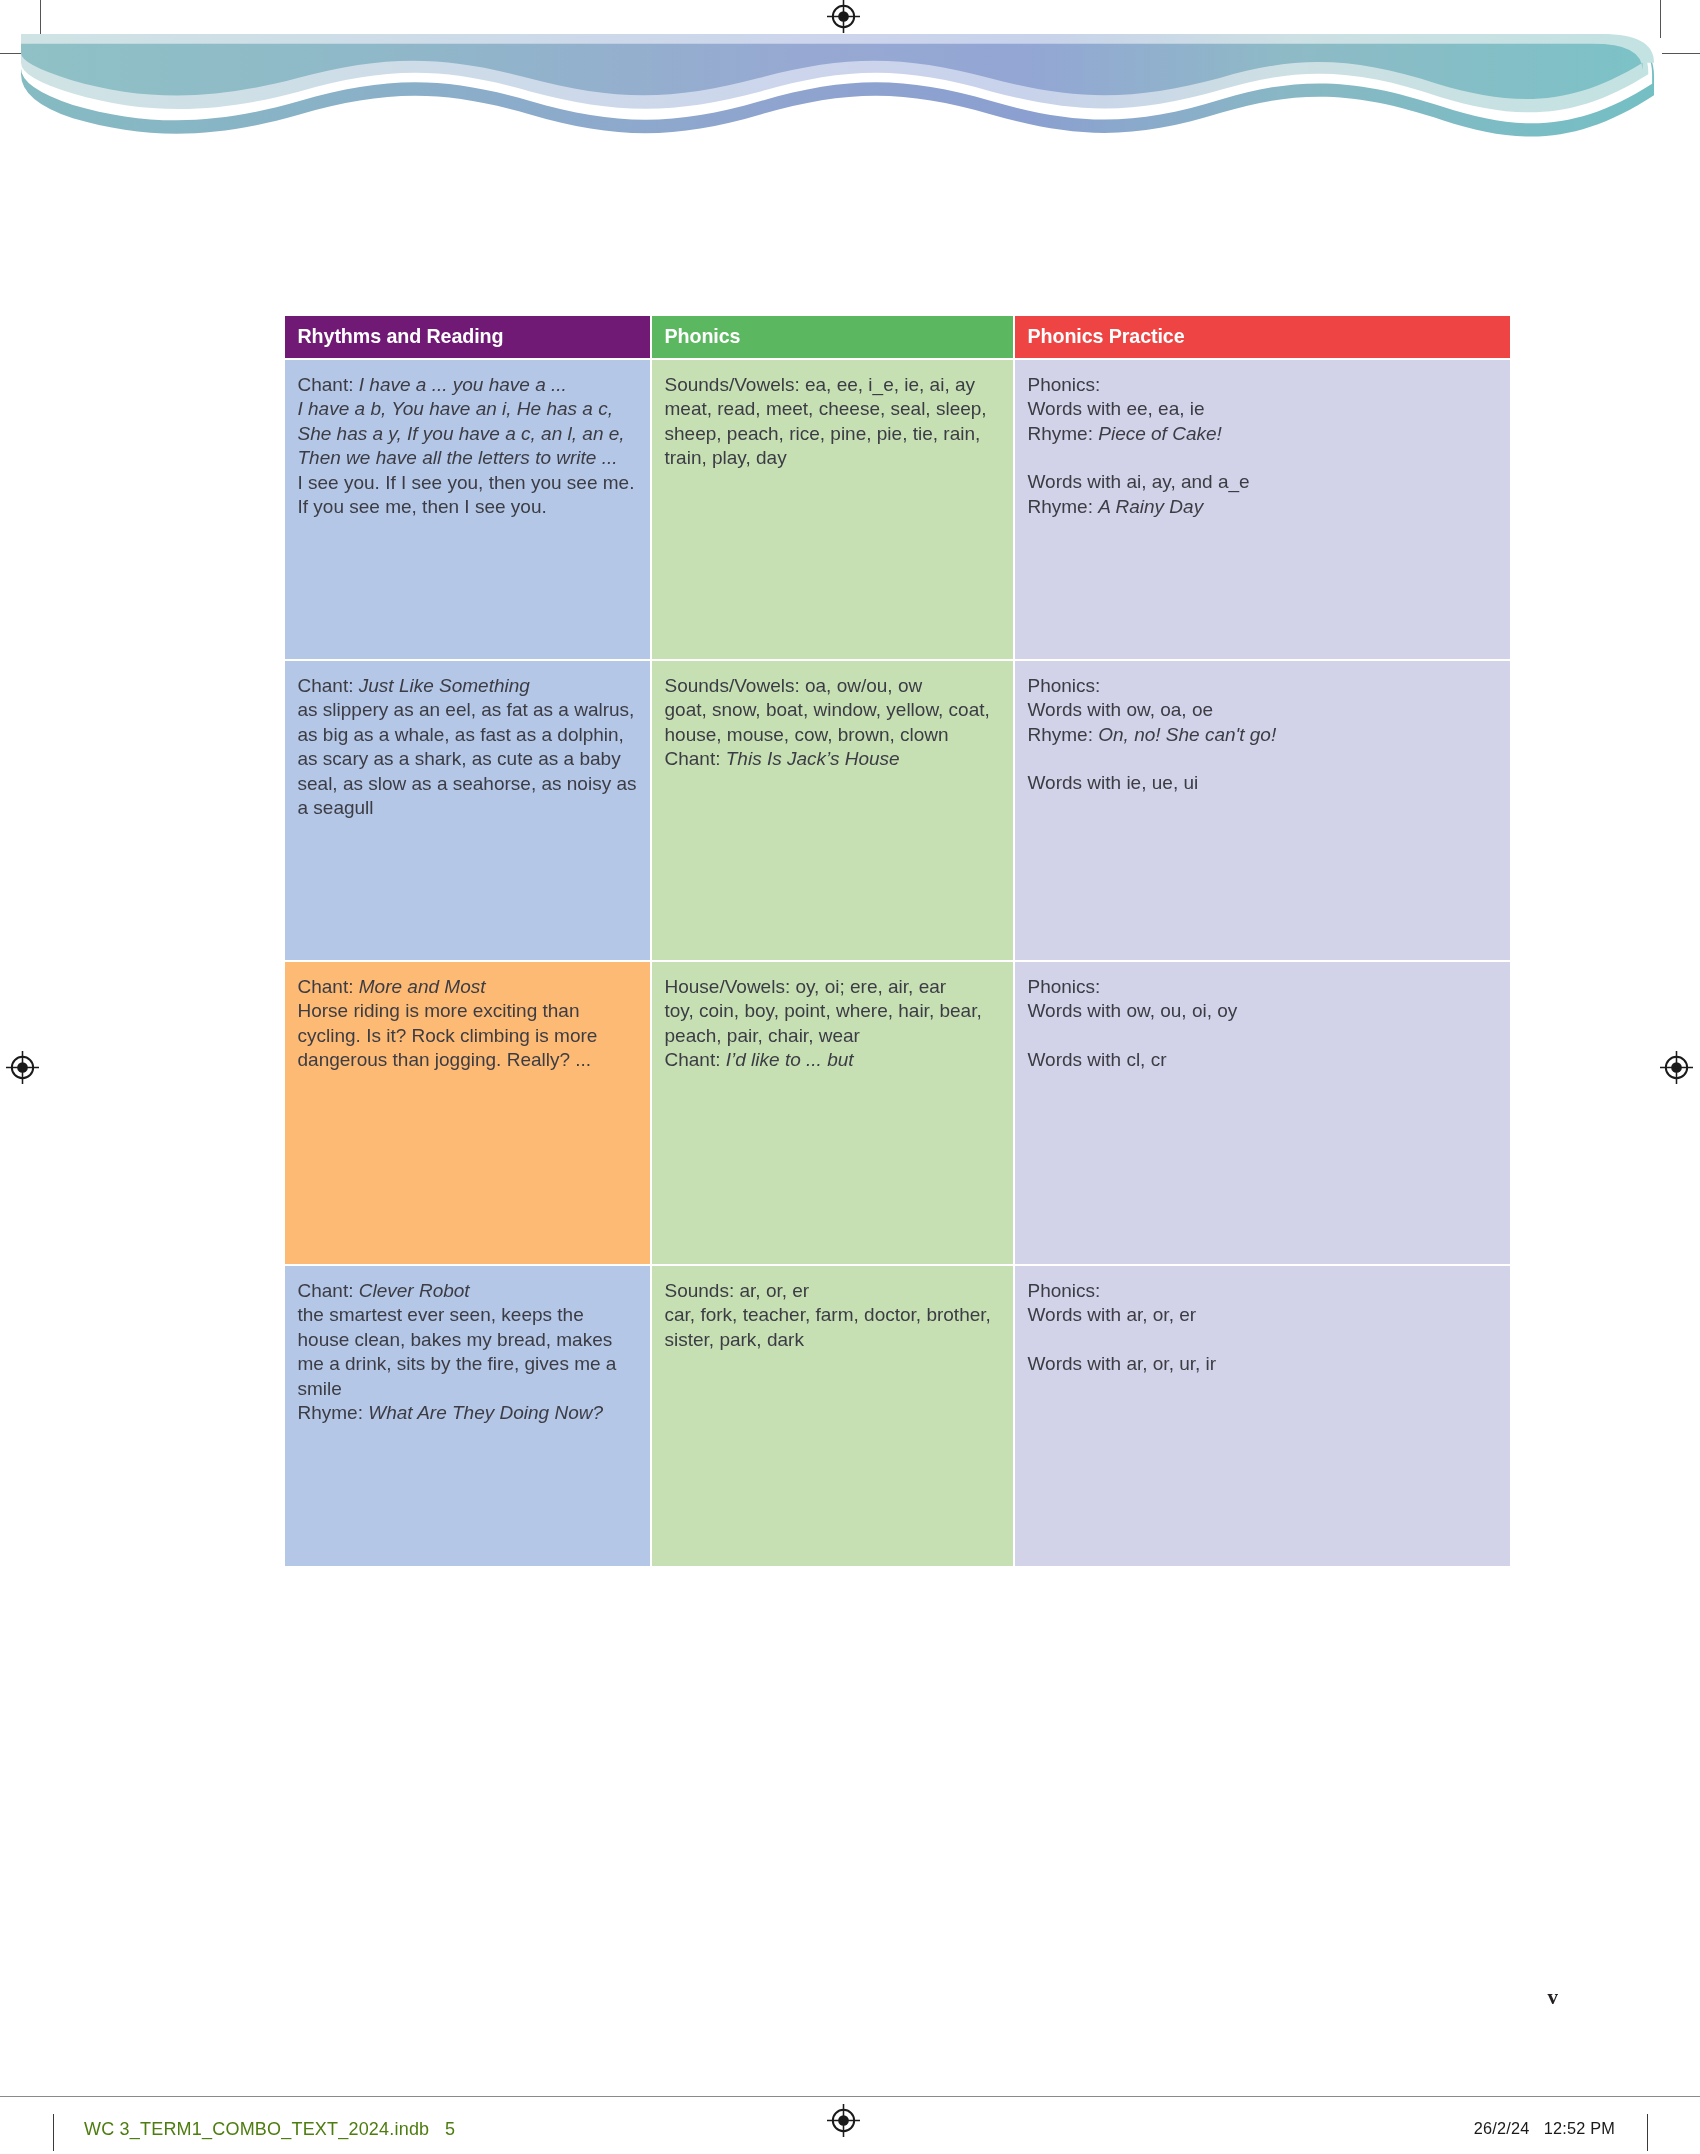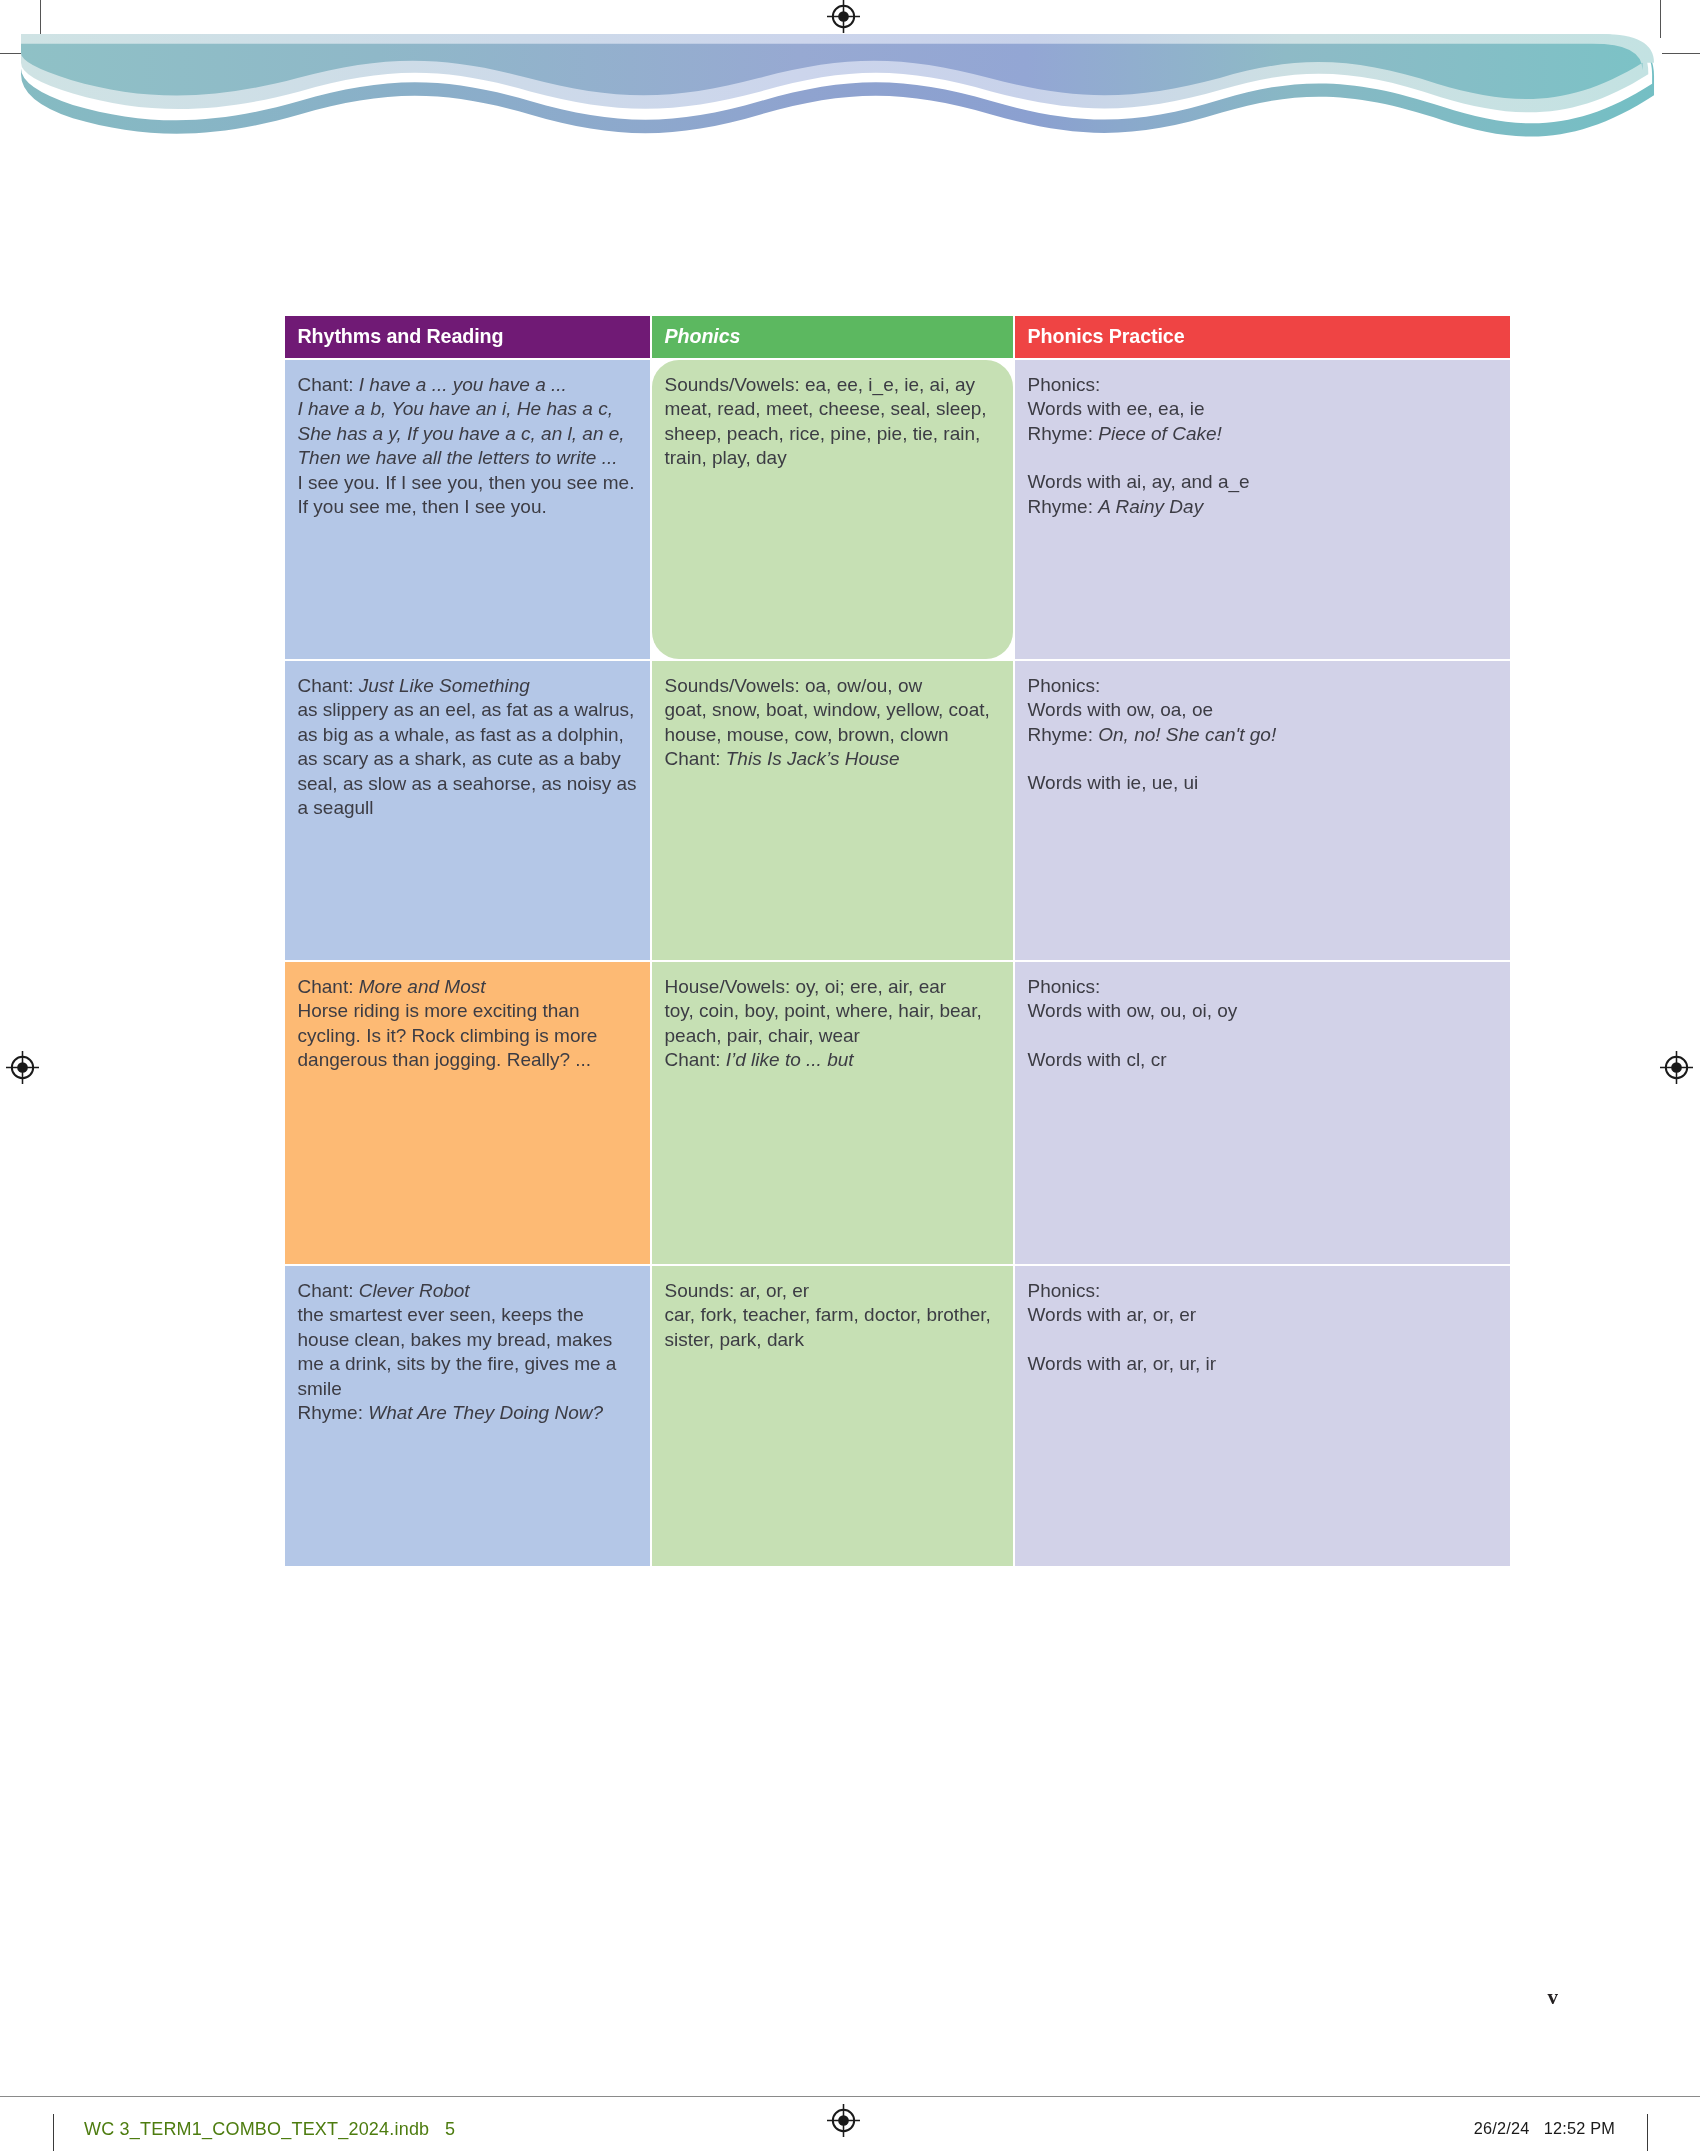--- a/index.html
+++ b/index.html
@@ -64,21 +64,21 @@
     padding: 12.5px 13.4px 12.5px 12.5px;
     font-size: 19px;
     line-height: 1.29;
     color: #3c3c44;
   }
   .col-a { width: 365px; }
   .col-b { width: 361px; }
   .col-c { width: 495px; }
 
   .th-a { background: #1a7dc4; }
-  .th-b { background: #5cb860; font-style: italic; }
+  .th-b { background: #5cb860; }
   .th-c { background: #8b8ccb; }
 
   .td-a { background: #b4c7e7; }
   .td-b { background: #c6e0b4; }
   .td-c { background: #d2d2e8; }
 
   .r1 td { height: 274px; }
   .r2 td { height: 274px; margin-top: 44px; }
   .r3 td { height: 277px; }
   .r4 td { height: 275px; }
@@ -249,21 +249,21 @@
         <th class="th-c" style="background: #ef4444;">Phonics Practice</th>
       </tr>
     </thead>
     <tbody>
       <tr class="r1">
         <td class="td-a" style="background: rgb(180, 199, 231);">
             <span class="cell-line">Chant: <em>I have a ... you have a ...</em></span>
             <span class="cell-line"><em>I have a b, You have an i, He has a c, She has a y, If you have a c, an l, an e, Then we have all the letters to write ...</em></span>
             <span class="cell-line">I see you. If I see you, then you see me. If you see me, then I see you.</span>
           </td>
-        <td class="td-b" style="background: rgb(198, 224, 180); border-radius: 27px;">
+        <td class="td-b" style="background: rgb(198, 224, 180);">
             <span class="cell-line">Sounds/Vowels: ea, ee, i_e, ie, ai, ay</span>
             <span class="cell-line">meat, read, meet, cheese, seal, sleep, sheep, peach, rice, pine, pie, tie, rain, train, play, day</span>
           </td>
         <td class="td-c" style="background: rgb(210, 210, 232);">
             <span class="cell-line">Phonics:</span>
             <span class="cell-line">Words with ee, ea, ie</span>
             <span class="cell-line">Rhyme: <em>Piece of Cake!</em></span>
             <span class="blank-line"></span>
             <span class="cell-line">Words with ai, ay, and a_e</span>
             <span class="cell-line">Rhyme: <em>A Rainy Day</em></span>

